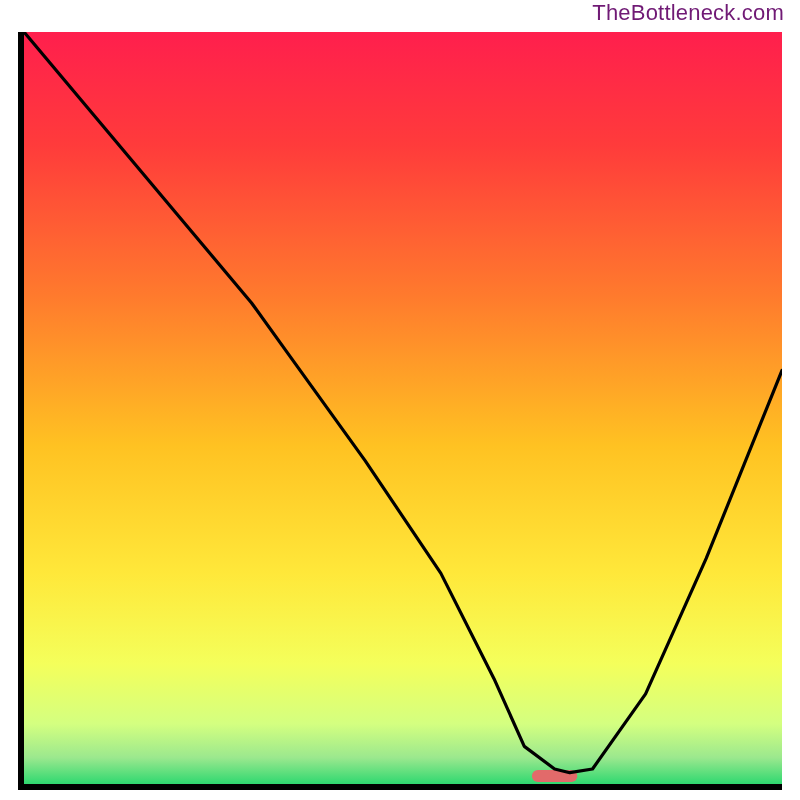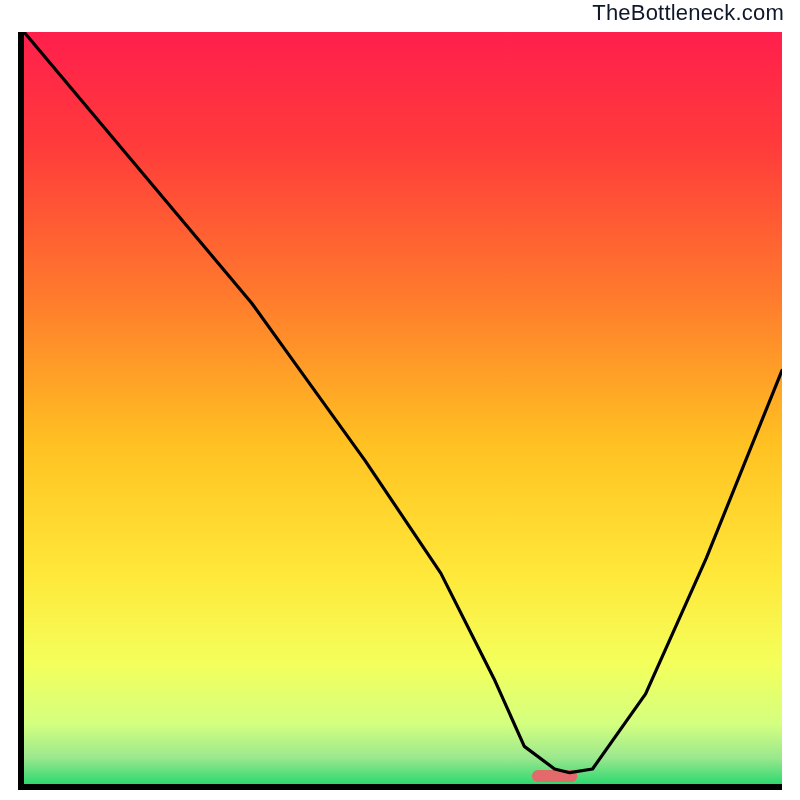--- a/index.html
+++ b/index.html
@@ -8,21 +8,21 @@
     width: 800px;
     height: 800px;
     background: #ffffff;
     font-family: Arial, Helvetica, sans-serif;
     overflow: hidden;
   }
   .watermark {
     position: absolute;
     top: 0px;
     right: 16px;
-    color: #0f172a;
+    color: #701a75;
     font-size: 22px;
     font-weight: 500;
     letter-spacing: 0.2px;
     z-index: 10;
     user-select: none;
   }
   .plot-outer {
     position: absolute;
     left: 18px;
     top: 32px;

